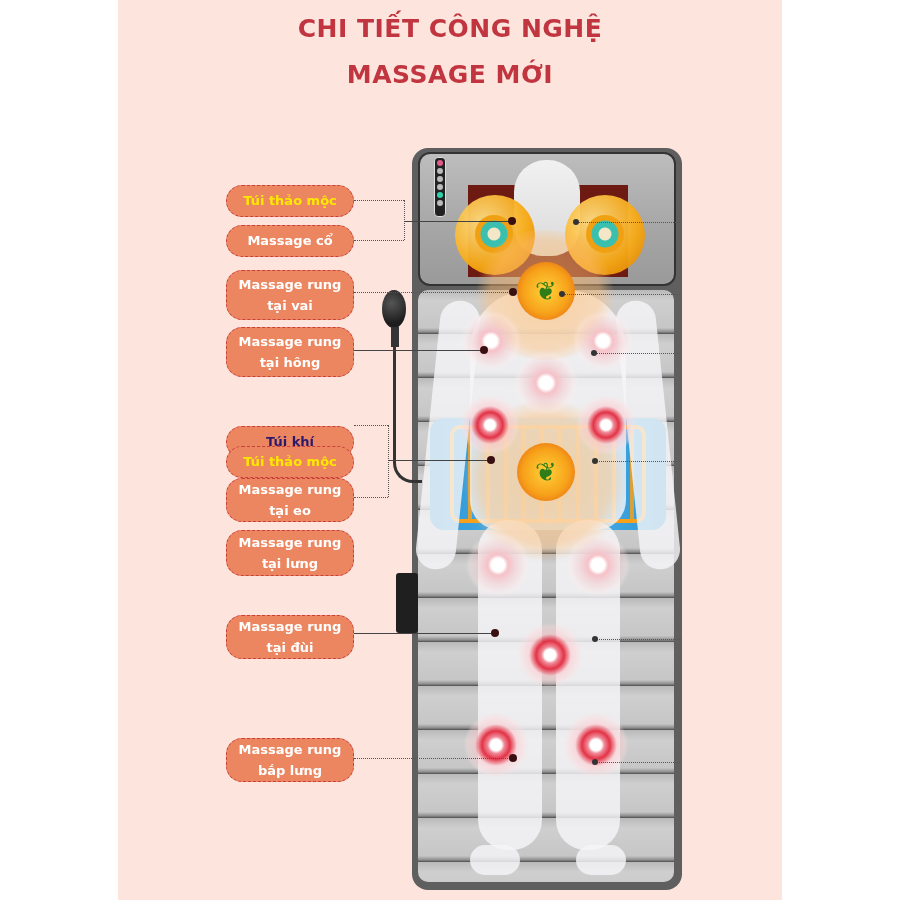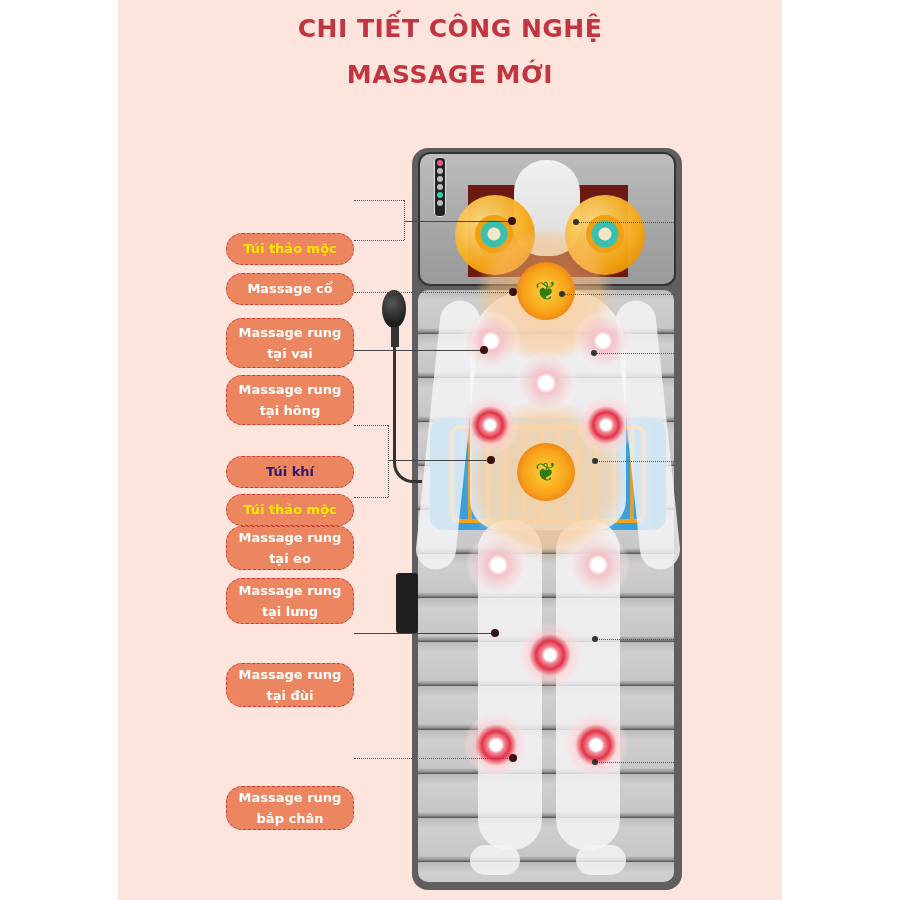--- a/index.html
+++ b/index.html
@@ -4,21 +4,21 @@
 <style>
   html,body{margin:0;padding:0;background:#ffffff;}
   body{width:900px;height:900px;position:relative;overflow:hidden;font-family:"Liberation Sans",sans-serif;}
   .panel{position:absolute;left:118px;top:0;width:664px;height:900px;background:#fde4dc;}
   .title{position:absolute;left:0;width:900px;text-align:center;color:#c0353f;font-weight:bold;font-size:25px;letter-spacing:0.5px;font-family:"DejaVu Sans",sans-serif;}
   .t1{top:14px;}
   .t2{top:60px;}
   
   .label{position:absolute;left:226px;width:128px;background:#ec8660;border:1.5px dashed #c8403a;border-radius:16px;box-sizing:border-box;
     color:#fff;font-weight:bold;font-size:13px;text-align:center;line-height:22px;font-family:"DejaVu Sans",sans-serif;
-    display:flex;flex-direction:column;justify-content:center;margin-top:48px;}
+    display:flex;flex-direction:column;justify-content:center;}
   .label.one{height:32px;}
   .label.two{height:50px;line-height:21px;}
   .yellow{color:#ffe800;}
   .navy{color:#2a1a6e;}
   
   .hline{position:absolute;height:0;border-top:1px dotted #555;}
   .vline{position:absolute;width:0;border-left:1px dotted #555;}
   .sline{position:absolute;height:0;border-top:1px solid #444;}
   
   .mat{position:absolute;left:412px;top:148px;width:270px;height:742px;background:#5f5f5f;border-radius:16px;}
@@ -163,34 +163,34 @@
   <span>Massage cổ</span>
 </div>
 <div class="label two" style="top:270px">
   <span>Massage rung</span>
   <span>tại vai</span>
 </div>
 <div class="label two" style="top:327px">
   <span>Massage rung</span>
   <span>tại hông</span>
 </div>
-<div class="label one" style="top:408px">
+<div class="label one" style="top:426px">
   <span class="navy">Túi khí</span>
 </div>
 <div class="label one" style="top:446px">
   <span class="yellow">Túi thảo mộc</span>
 </div>
 <div class="label two" style="top:478px;height:44px">
   <span>Massage rung</span>
   <span>tại eo</span>
 </div>
 <div class="label two" style="top:530px;height:46px">
   <span>Massage rung</span>
   <span>tại lưng</span>
 </div>
 <div class="label two" style="top:615px;height:44px">
   <span>Massage rung</span>
   <span>tại đùi</span>
 </div>
 <div class="label two" style="top:738px;height:44px">
   <span>Massage rung</span>
-  <span>bắp chân</span>
+  <span>bắp lưng</span>
 </div>
 
 </body></html>

